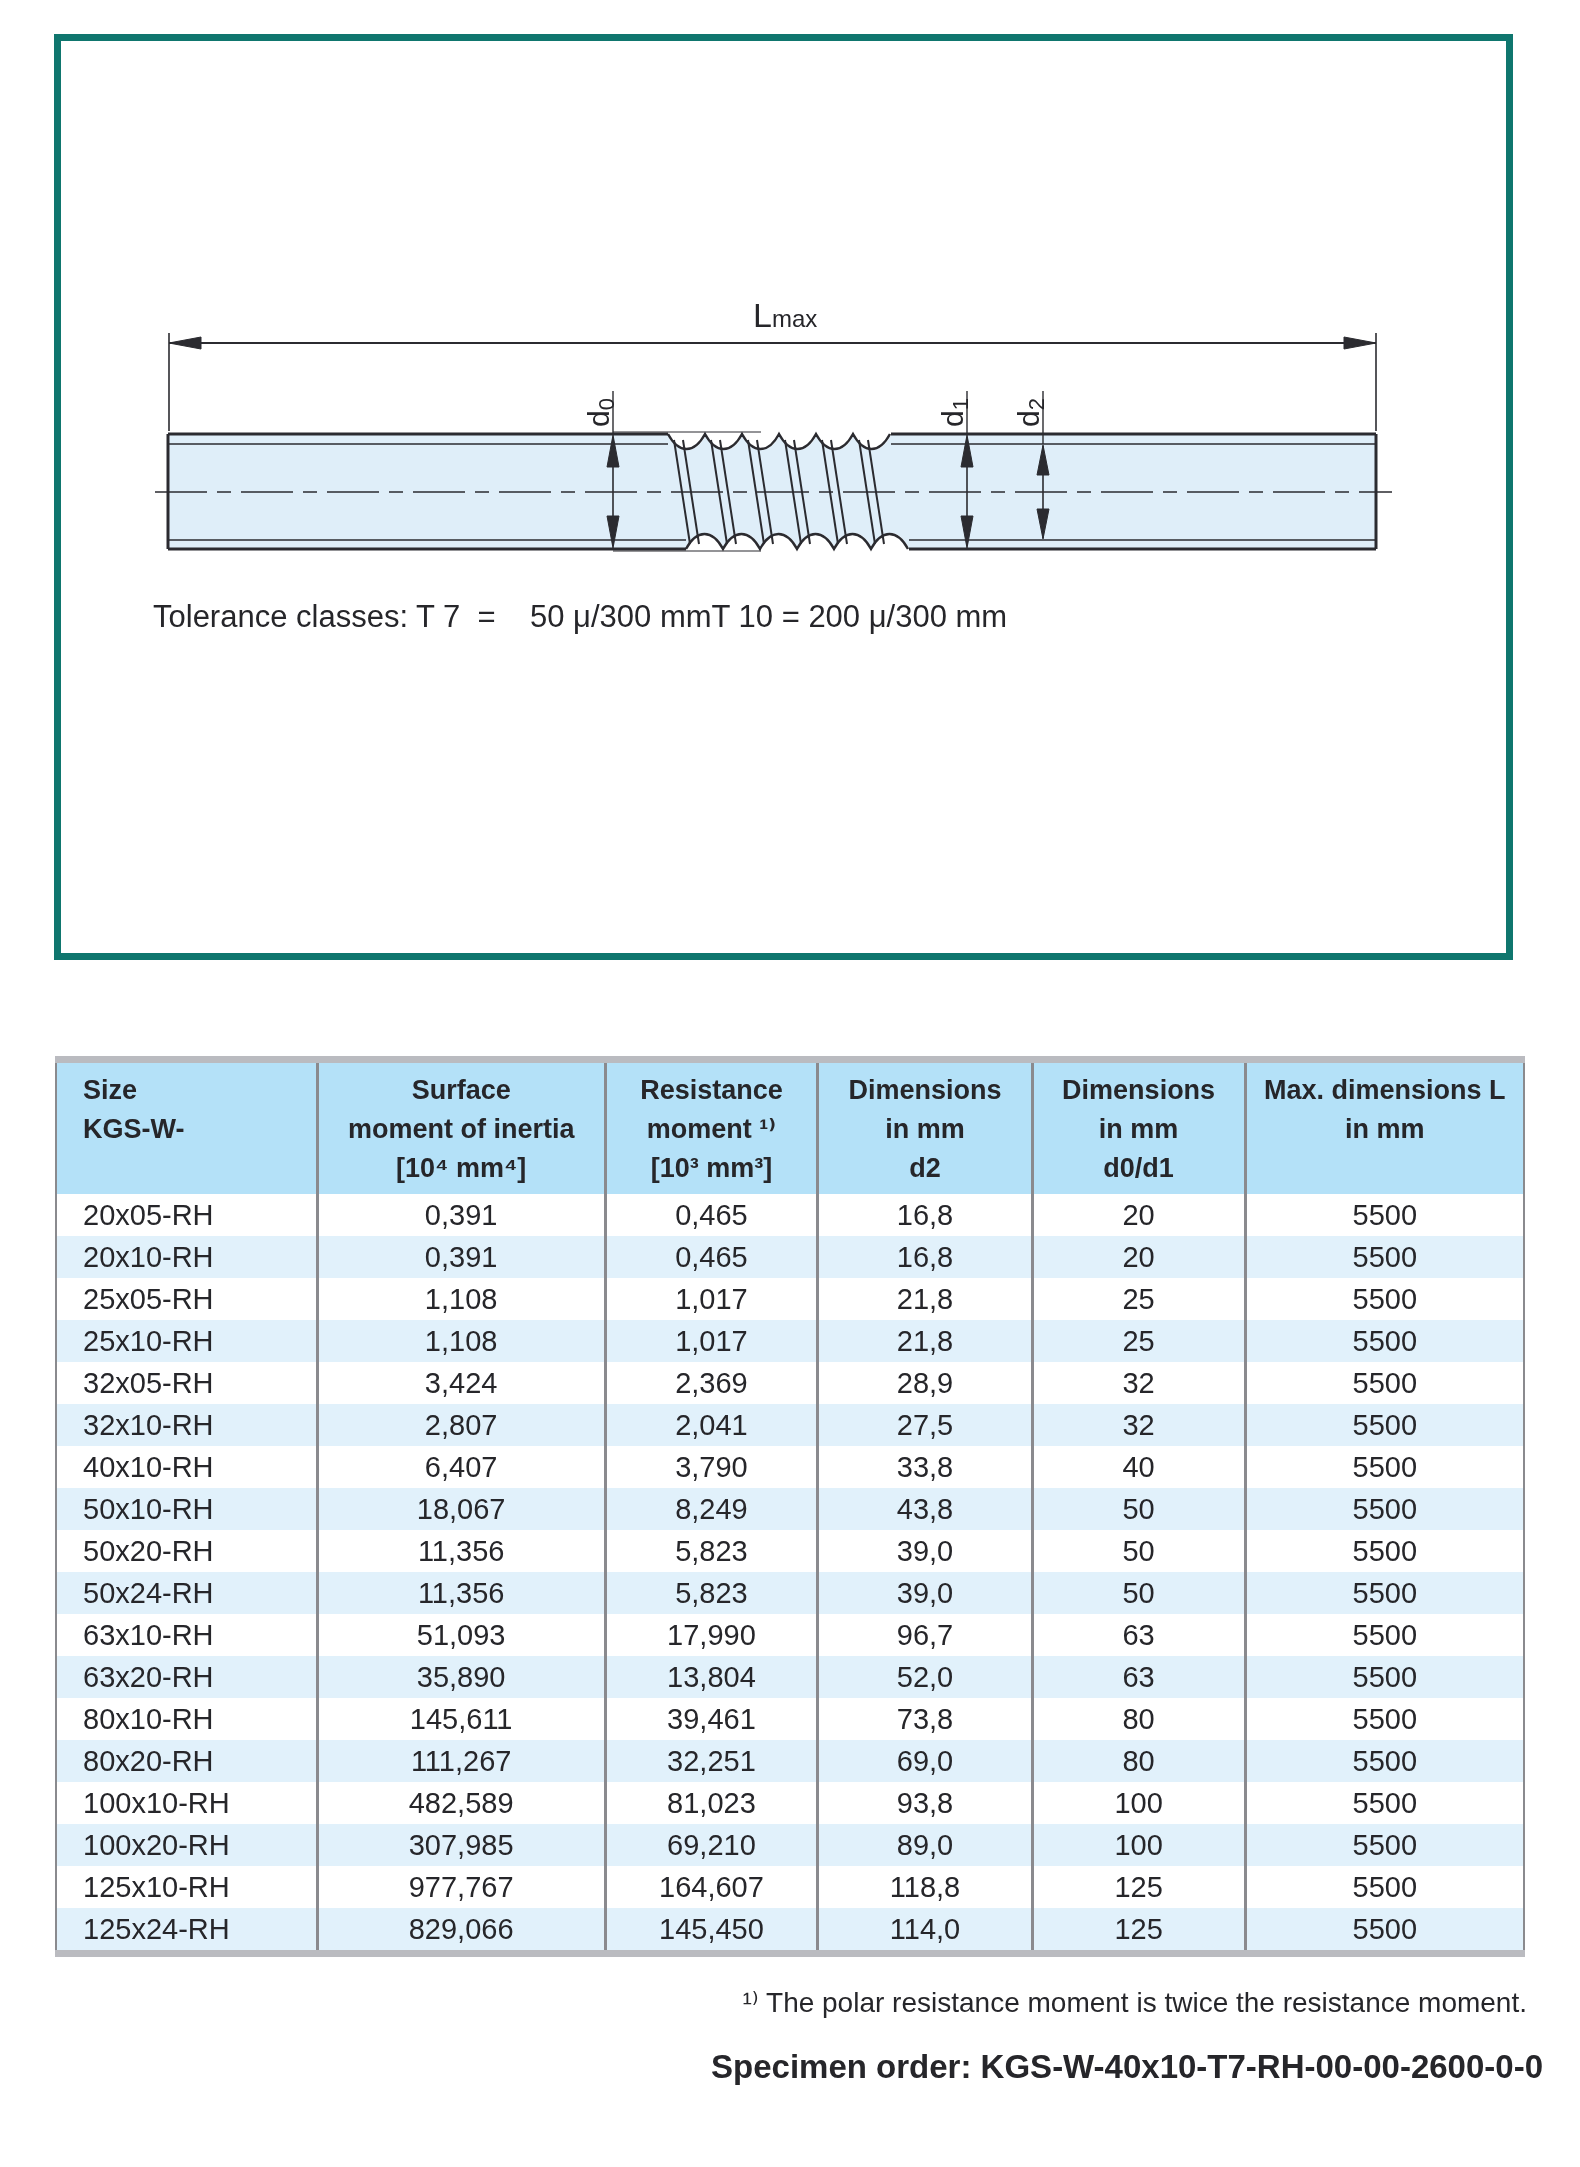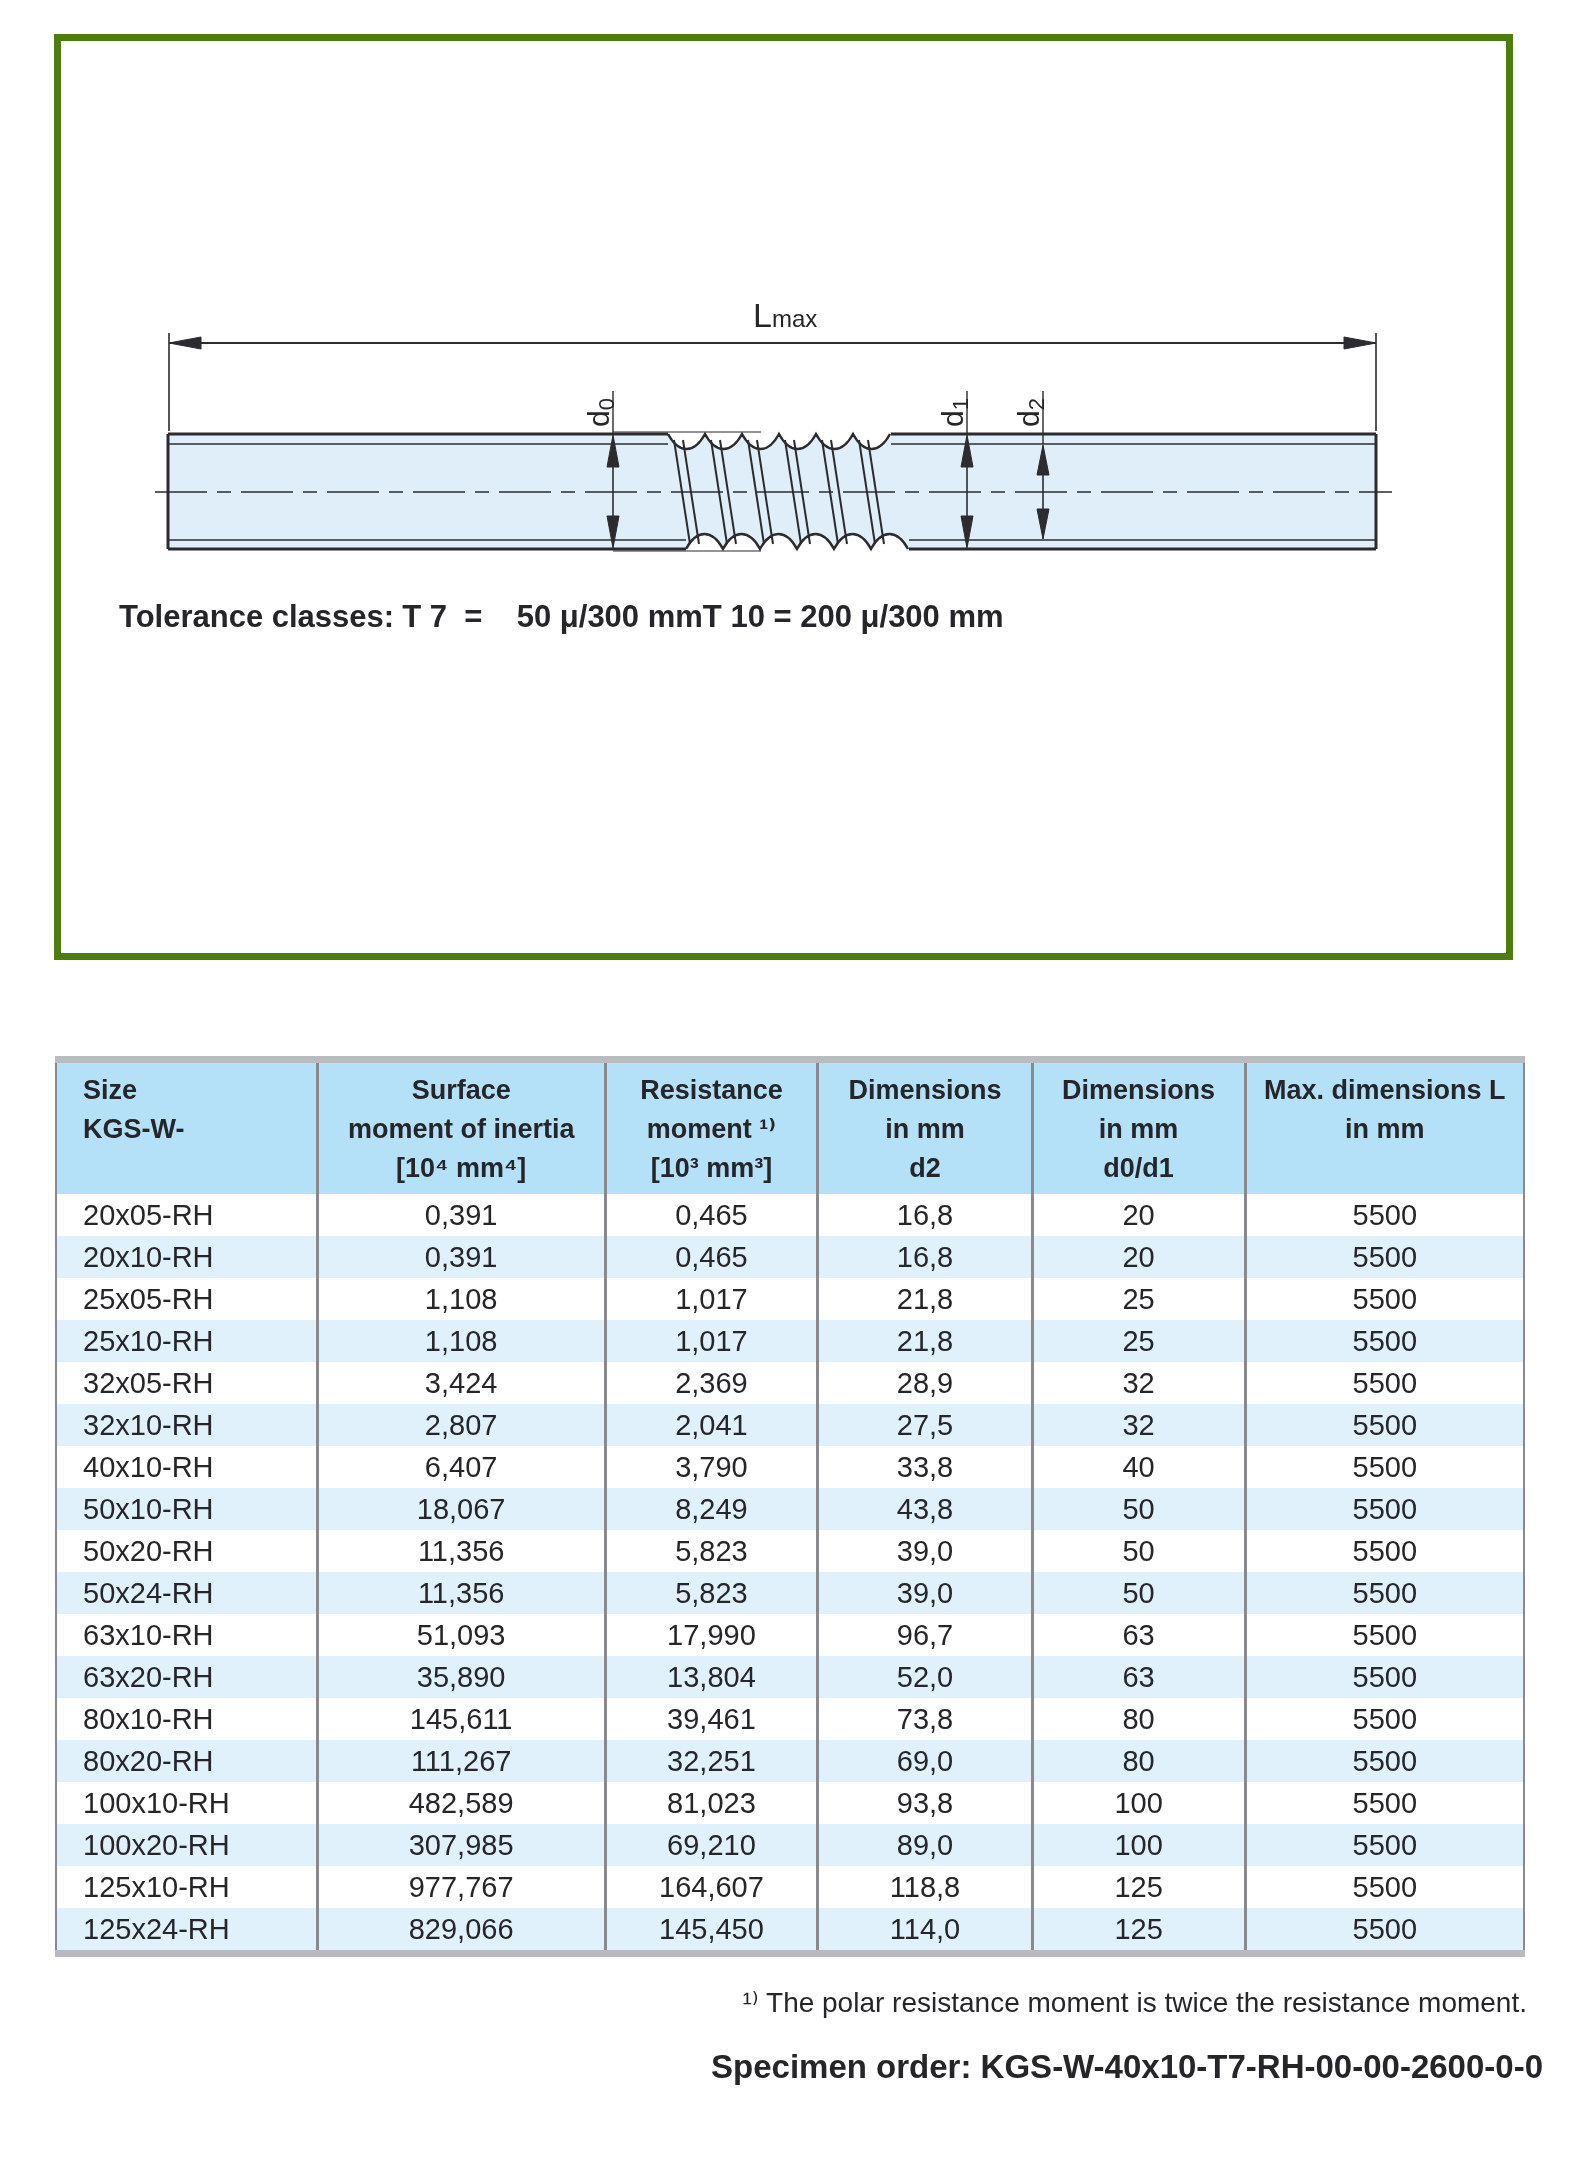--- a/index.html
+++ b/index.html
@@ -4,26 +4,26 @@
 <style>
   html,body{margin:0;padding:0;}
   body{
     width:1580px;height:2167px;position:relative;background:#ffffff;
     font-family:"Liberation Sans","DejaVu Sans",sans-serif;
     color:#26262a;overflow:hidden;
   }
   
   .top-box{
     position:absolute;left:54px;top:34px;width:1445px;height:912px;
-    border:7px solid #4d7c0f;background:#ffffff;
+    border:7px solid #0f766e;background:#ffffff;
   }
   .top-box svg{position:absolute;left:0;top:0;}
   .tolerance{
-    position:absolute;left:58px;top:548px;display:flex;align-items:flex-start;
-    font-size:31px;line-height:55px;white-space:pre;font-weight:bold;
+    position:absolute;left:92px;top:548px;display:flex;align-items:flex-start;
+    font-size:31px;line-height:55px;white-space:pre;
   }
   .tolerance .tol-label{margin-right:8px;}
   .tolerance .tol-lines{display:flex;flex-direction:row;}
   
   .table-wrap{position:absolute;left:55px;top:1056px;width:1470px;}
   table.spec{
     width:100%;table-layout:fixed;border-collapse:collapse;
     border-top:7px solid #babbc0;border-bottom:7px solid #babbc0;
     border-left:2px solid #8a8a8e;border-right:2px solid #8a8a8e;
   }

